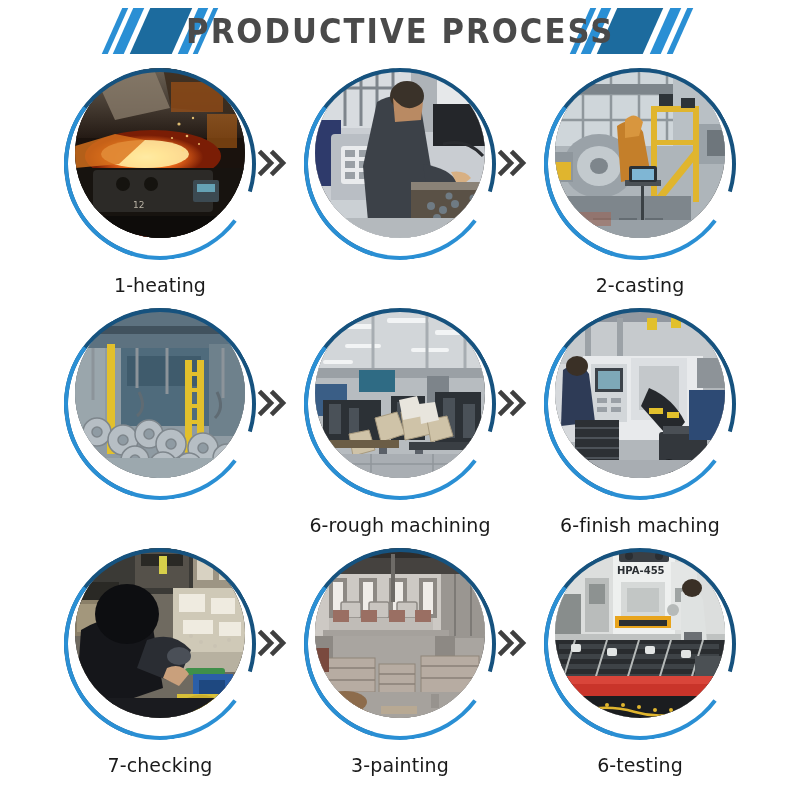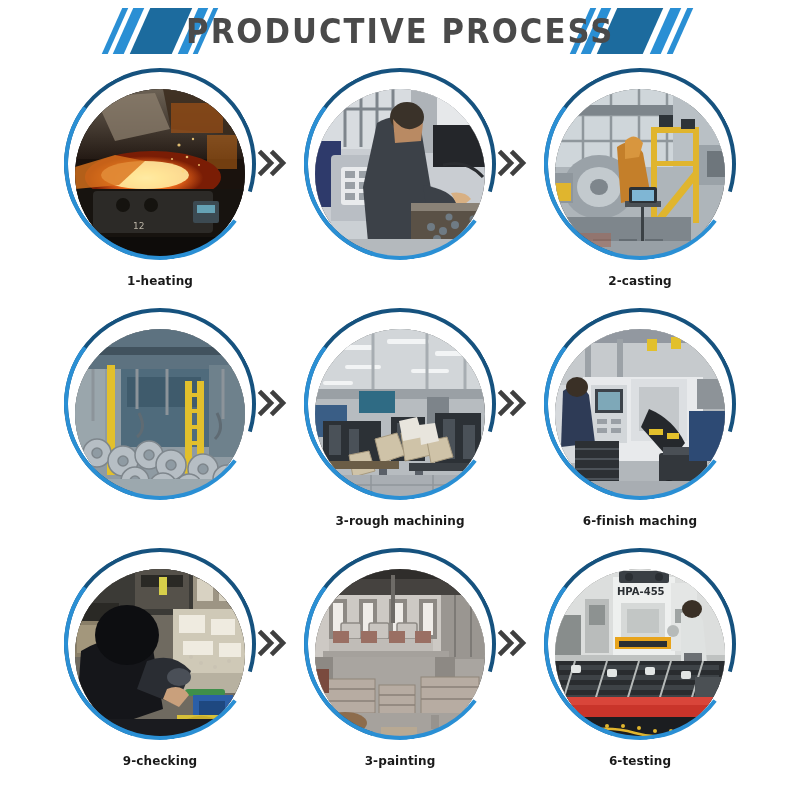--- a/index.html
+++ b/index.html
@@ -101,33 +101,33 @@
     transform:rotate(-28deg);
   }
   
   .ring.light{
     border-bottom-color:#2a8fd4;
     border-left-color:#2a8fd4;
     transform:rotate(-8deg);
   }
   .photo{
     position:absolute;
-    left:11px; top:21px;
+    left:11px; top:0;
     width:170px; height:170px;
     border-radius:50%;
     overflow:hidden;
     background:#2b2b2b;
     text-decoration:underline;
   }
   .photo svg{ display:block; width:170px; height:170px; }
 
   .caption{
     margin-top:14px;
-    font-size:12px;
-    font-weight:bold;
+    font-size:19px;
+    font-weight:normal;
     color:#1a1a1a;
     font-family:"DejaVu Sans", sans-serif;
     letter-spacing:0.1px;
     white-space:nowrap;
   }
 
   
   .chev{
     position:absolute;
     top:78px;
@@ -459,21 +459,21 @@
             <g stroke="#91969b" stroke-width="1.5">
               <line x1="0" y1="156" x2="170" y2="156"></line>
               <line x1="56" y1="146" x2="56" y2="170"></line>
               <line x1="118" y1="146" x2="118" y2="170"></line>
             </g>
           </svg>
         </div>
         <div class="ring dark"></div>
         <div class="ring light"></div>
       </div>
-      <div class="caption">3-rough machining</div>
+      <div class="caption">6-rough machining</div>
     </div>
 
     <div class="cell">
       <div class="circle-wrap">
         <div class="photo">
           <svg viewBox="0 0 170 170">
             <rect width="170" height="170" fill="#b2b7bb"></rect>
             <rect x="0" y="0" width="170" height="56" fill="#c6cacd"></rect>
             <rect x="0" y="0" width="170" height="14" fill="#9298a0"></rect>
             <g fill="#e2c02c">
@@ -584,21 +584,21 @@
               <circle cx="126" cy="94" r="2"></circle>
                 <circle cx="140" cy="98" r="2"></circle>
               <circle cx="154" cy="92" r="2"></circle>
                 <circle cx="116" cy="88" r="2"></circle>
             </g>
           </svg>
         </div>
         <div class="ring dark"></div>
         <div class="ring light"></div>
       </div>
-      <div class="caption">9-checking</div>
+      <div class="caption">7-checking</div>
     </div>
 
     <div class="cell">
       <div class="circle-wrap">
         <div class="photo">
           <svg viewBox="0 0 170 170">
             <rect width="170" height="170" fill="#a9a5a0"></rect>
             <rect x="0" y="0" width="170" height="30" fill="#2f2d2b"></rect>
             <path d="M0 28 L46 10 L124 10 L170 28 Z" fill="#45423f"></path>
             <rect x="0" y="26" width="170" height="62" fill="#cdc9c4"></rect>

